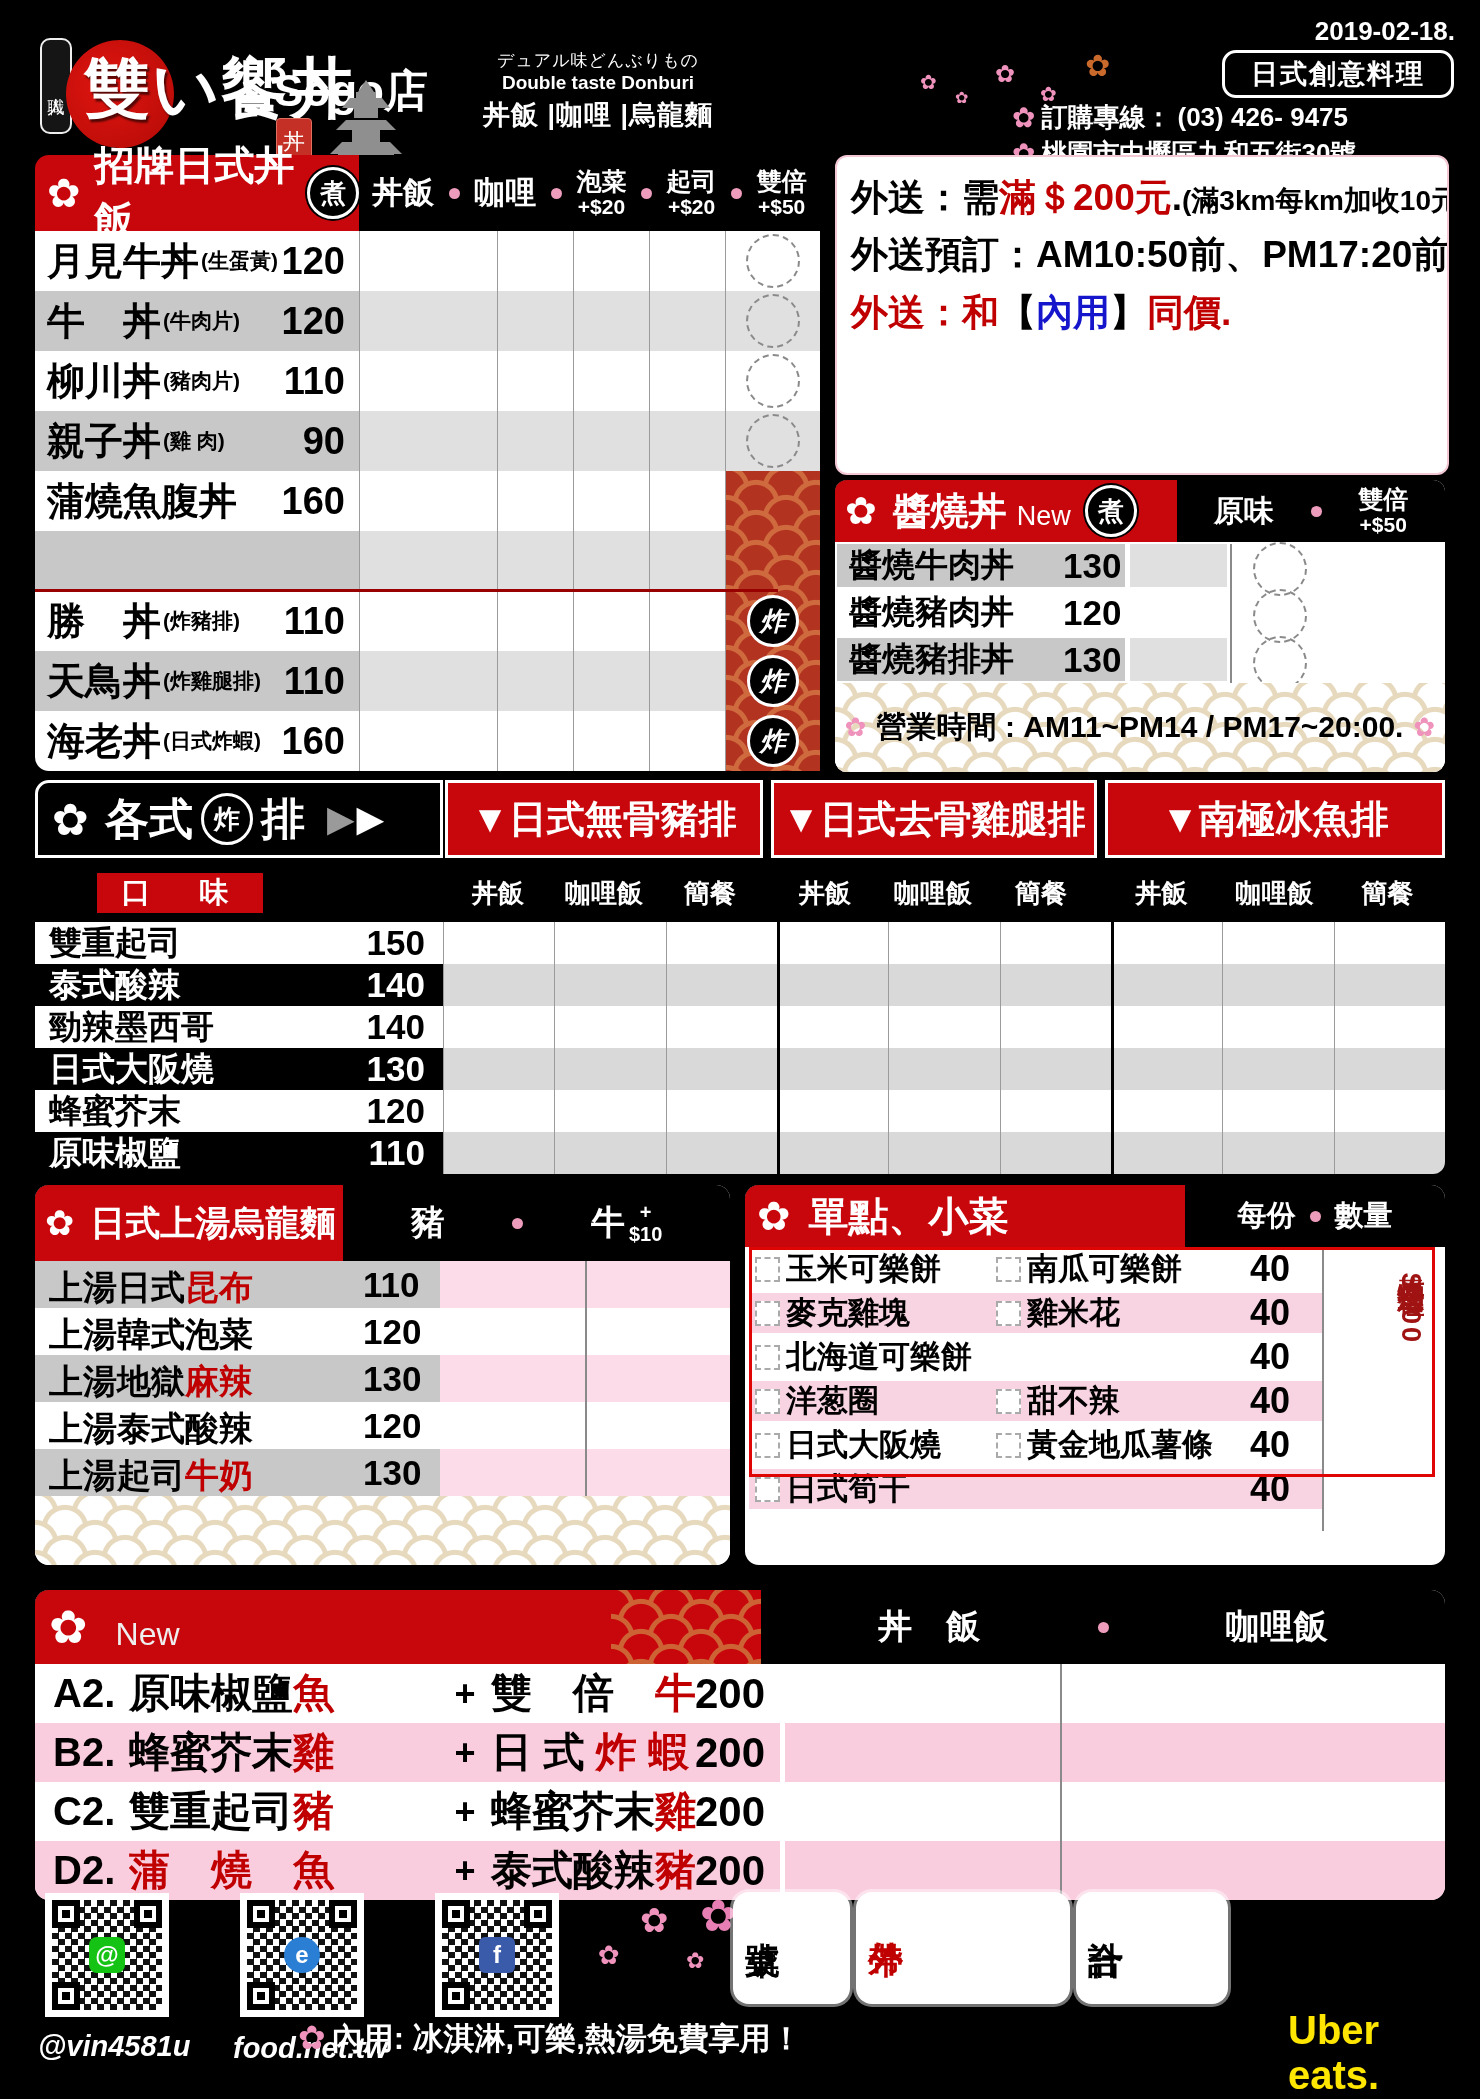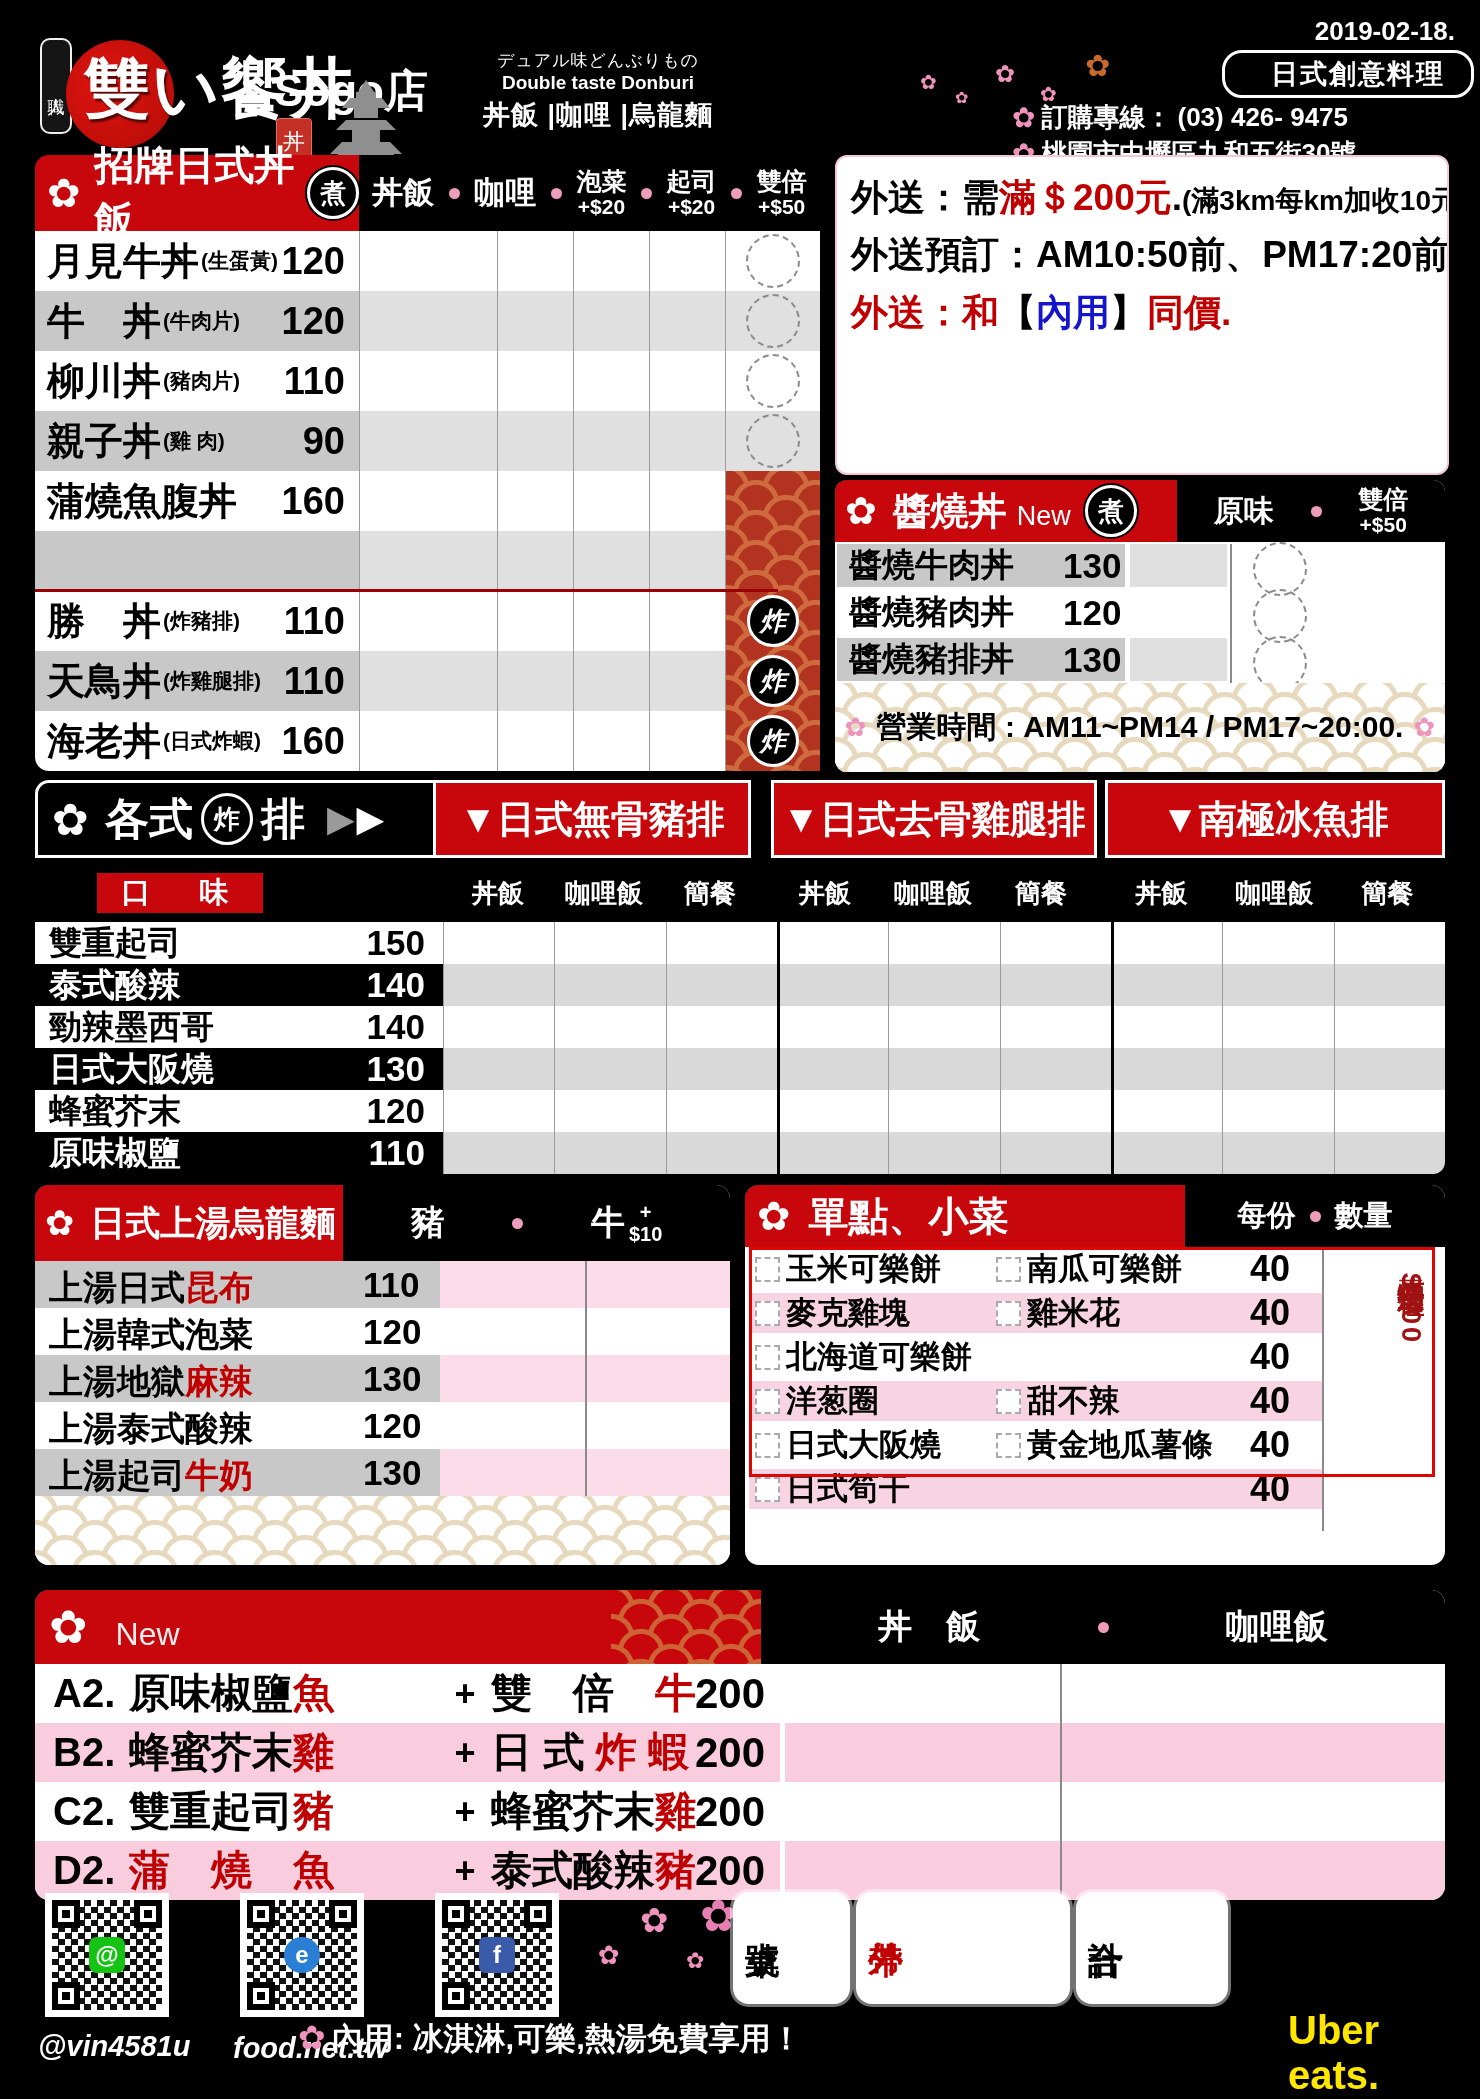--- a/index.html
+++ b/index.html
@@ -18,22 +18,22 @@
             font-family:"Liberation Serif","DejaVu Serif",serif;text-shadow:2px 3px 2px rgba(0,0,0,.6);}
   #branch{left:274px;top:62px;font-size:44px;font-weight:bold;}
   #seal{left:276px;top:118px;width:34px;height:46px;background:#c43026;border-radius:4px;
         display:flex;align-items:center;justify-content:center;font-size:22px;color:#fff;border:1px solid #e0705f;}
   #pagoda{left:326px;top:78px;}
   #taglines{left:468px;top:50px;width:260px;text-align:center;line-height:1.25;}
   #tagjp{font-size:17px;letter-spacing:1px;}
   #tagen{font-size:19px;font-weight:bold;}
   #tagitems{font-size:27px;font-weight:bold;margin-top:4px;letter-spacing:1px;}
   #date{left:1265px;top:16px;width:190px;font-size:26px;font-weight:bold;text-align:right;}
-  #cuisine{left:1222px;top:50px;width:226px;height:42px;border:3px solid #fff;border-radius:20px;
-           display:flex;align-items:center;justify-content:center;font-size:27px;font-weight:bold;letter-spacing:2px;padding-left:20px;}
+  #cuisine{left:1222px;top:50px;width:226px;height:42px;border:3px solid #fff;border-radius:14px;
+           display:flex;align-items:center;justify-content:center;font-size:27px;font-weight:bold;letter-spacing:2px;}
   .hline{font-size:26px;font-weight:bold;display:flex;align-items:center;gap:6px;}
   #phone{left:1012px;top:100px;}
   #addr{left:1012px;top:136px;}
   .sak{position:absolute;color:#ef93bd;}
   .fl{color:#fff;font-style:normal;margin-right:8px;}
 
   
   .bdg{display:inline-flex;align-items:center;justify-content:center;width:46px;height:46px;border-radius:50%;
        background:#000;color:#fff;border:3px solid #fff;box-shadow:0 0 0 2px #000;font-size:26px;font-weight:bold;flex:none;}
   .pdot{width:11px;height:11px;border-radius:50%;background:#ee9cbc;flex:none;}
@@ -481,21 +481,21 @@
 <div class="card" id="cut">
   <div class="hrow">
     <div class="tbox">
       <i class="fl">✿</i>
       <span>各式</span>
       <b class="bdg">炸</b>
       <span>排</span>
       <span class="ar1">▶</span>
       <span class="ar2">▶</span>
     </div>
-    <div class="subh" style="left:398px;width:318px;">▼日式無骨豬排</div>
+    <div class="subh" style="left:410px;width:318px;">▼日式無骨豬排</div>
     <div class="subh" style="left:736px;width:326px;">▼日式去骨雞腿排</div>
     <div class="subh" style="left:1070px;width:340px;">▼南極冰魚排</div>
   </div>
   <div class="crow">
     <div class="flv">口　味</div>
     <span class="clbl" style="left:410px;width:106px;">丼飯</span>
     <span class="clbl" style="left:516px;width:106px;">咖哩飯</span>
     <span class="clbl" style="left:622px;width:106px;">簡餐</span>
     <span class="clbl" style="left:736px;width:108px;">丼飯</span>
     <span class="clbl" style="left:844px;width:108px;">咖哩飯</span>

